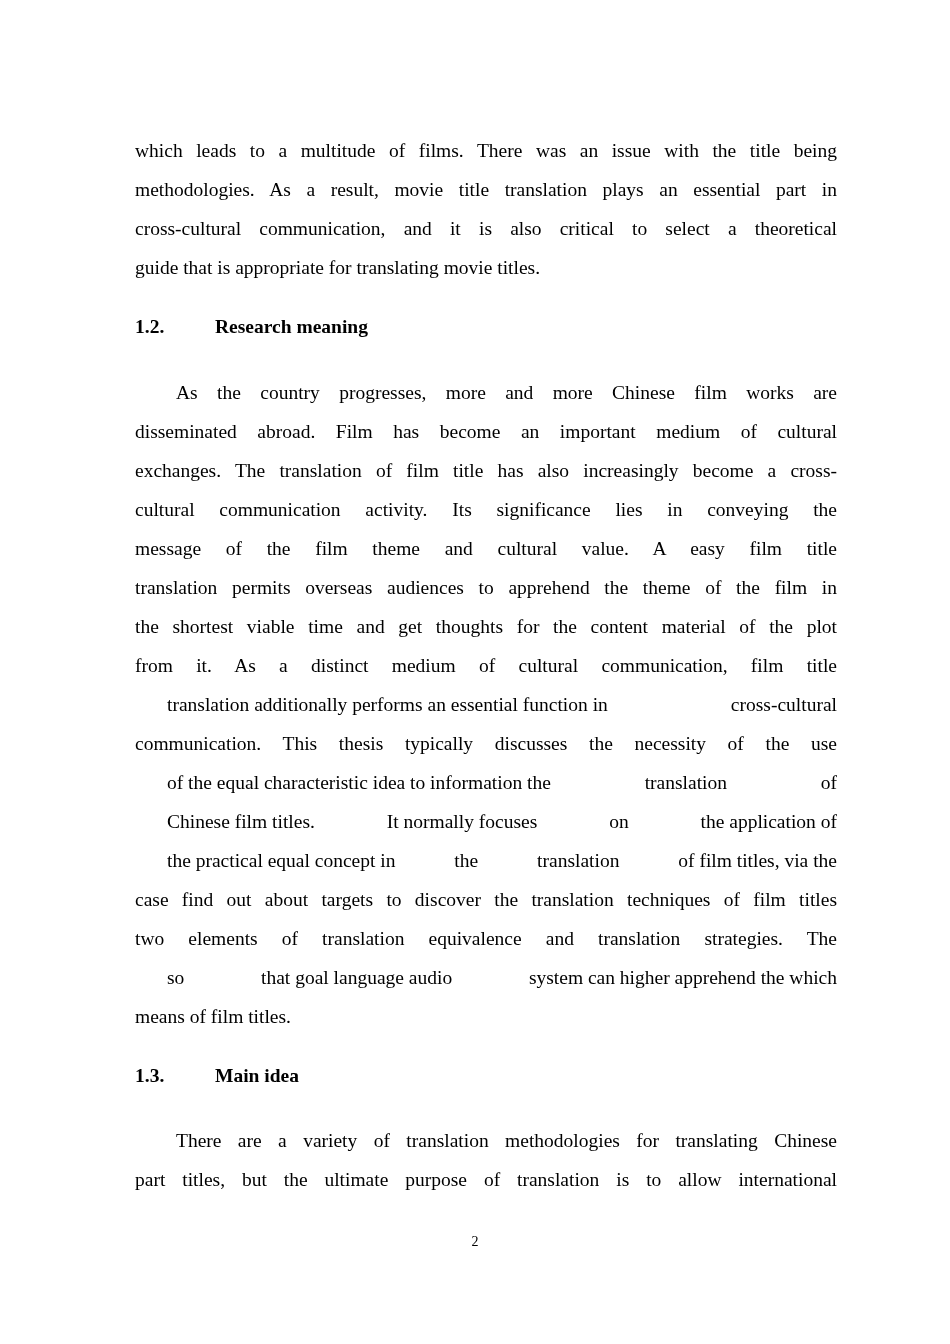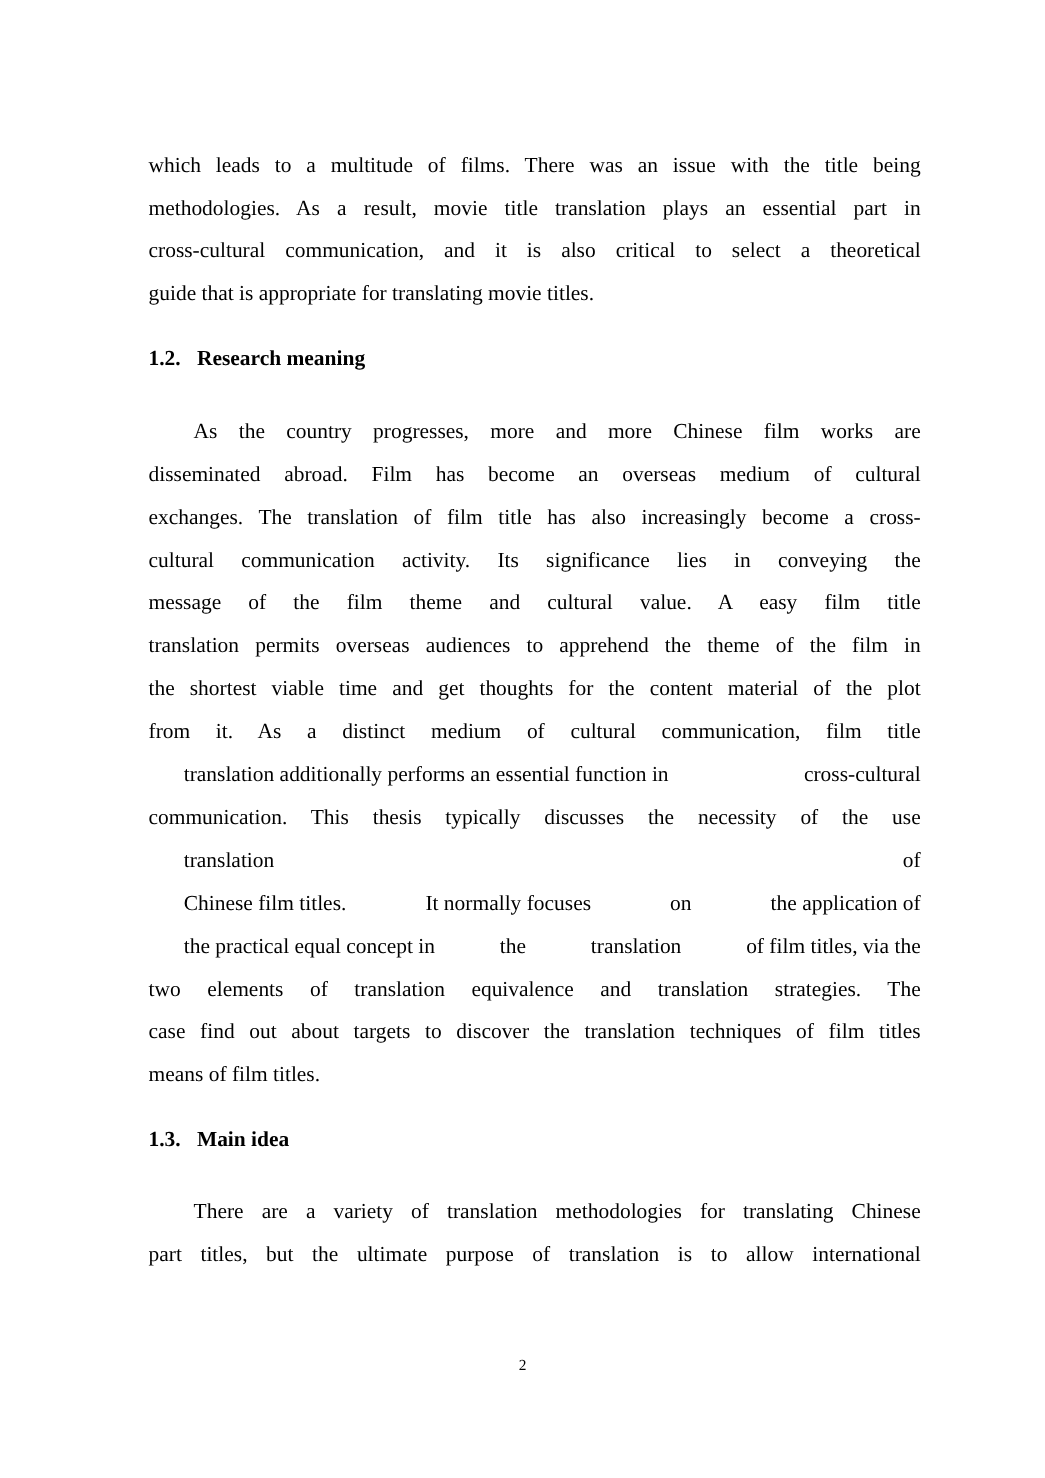--- a/index.html
+++ b/index.html
@@ -55,20 +55,21 @@
     margin-left: 32px;
   }
   
   .heading {
     font-size: 19.5px;
     font-weight: bold;
     line-height: 39px;
     margin: 0;
     display: flex;
     white-space: pre;
+    gap: 36px;
   }
   .heading .hnum {
     display: inline-block;
     min-width: 44px;
     flex: 0 0 44px;
   }
   .gap-before-heading { height: 20px; }
   .gap-after-heading  { height: 27px; }
   .gap-after-heading2 { height: 26px; }
   
@@ -100,52 +101,58 @@
 
     <h2 class="heading">
       <span class="hnum">1.2.</span>
       <span>Research meaning</span>
     </h2>
 
     <div class="gap-after-heading"></div>
 
     <p class="linepara">
       <span class="ln indent">As the country progresses, more and more Chinese film works are</span>
-      <span class="ln">disseminated abroad. Film has become an overseas medium of cultural</span>
+      <span class="ln">disseminated abroad. Film has become an important medium of cultural</span>
       <span class="ln">exchanges. The translation of film title has also increasingly become a cross-</span>
       <span class="ln">cultural communication activity. Its significance lies in conveying the</span>
       <span class="ln">message of the film theme and cultural value.  A easy film title</span>
       <span class="ln">translation permits overseas audiences  to apprehend the  theme  of  the film in</span>
       <span class="ln">the  shortest viable time  and  get thoughts for  the content  material of  the  plot</span>
       <span class="ln">from   it.   As   a distinct medium   of   cultural   communication, film title</span>
 
       <span class="flex">
         <span>translation additionally performs an essential function in</span>
         <span>cross-cultural</span>
       </span>
       <span class="ln">communication.  This  thesis typically discusses  the  necessity  of the  use</span>
 
       <span class="flex">
+        <span>of the equal characteristic idea to information the</span>
         <span>translation</span>
         <span>of</span>
       </span>
       <span class="flex">
         <span>Chinese film titles.</span>
         <span>It normally focuses</span>
         <span>on</span>
         <span>the application of</span>
       </span>
       <span class="flex">
         <span>the practical equal concept in</span>
         <span>the</span>
         <span>translation</span>
         <span>of film titles, via the</span>
       </span>
+      <span class="ln">case find  out  about targets to discover the  translation techniques of film titles</span>
       <span class="ln">two elements of  translation  equivalence  and  translation  strategies.  The</span>
-      <span class="ln">case find  out  about targets to discover the  translation techniques of film titles</span>
+      <span class="flex">
+        <span>so</span>
+        <span>that goal language audio</span>
+        <span>system can higher apprehend the which</span>
+      </span>
       <span class="ln last">means of film titles.</span>
     </p>
 
     <div class="gap-before-heading"></div>
 
     <h2 class="heading">
       <span class="hnum">1.3.</span>
       <span>Main idea</span>
     </h2>
 

